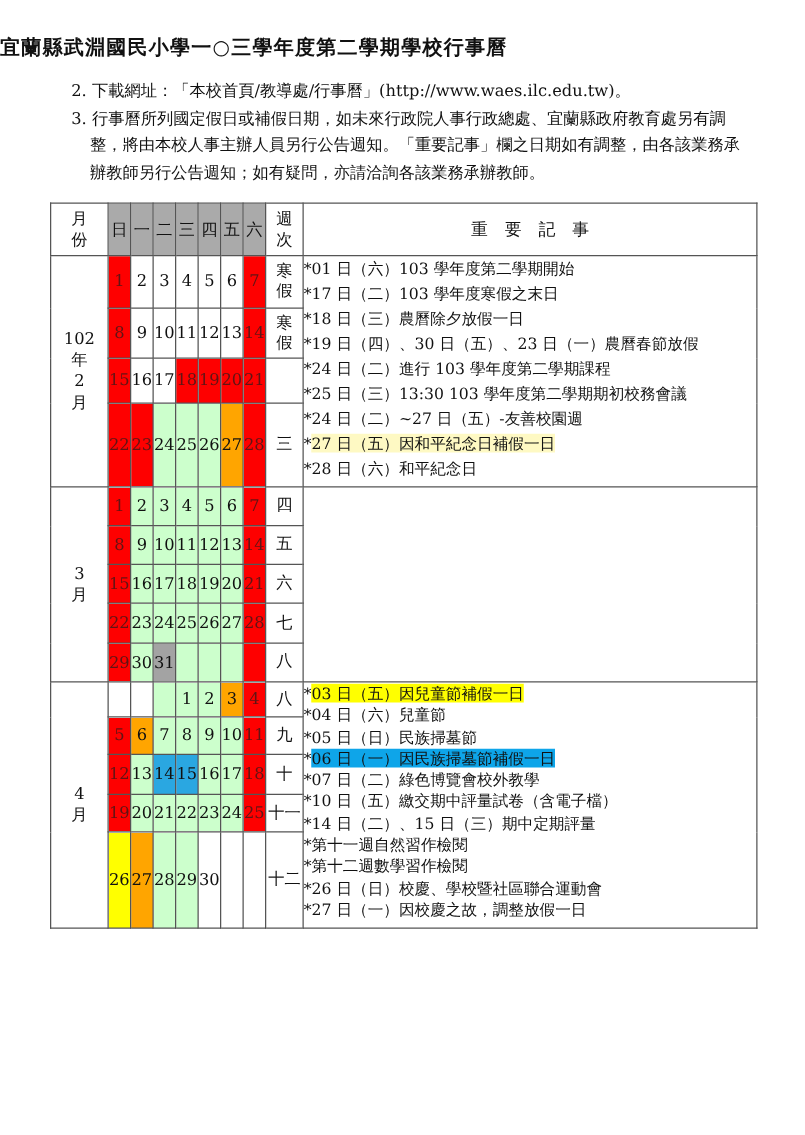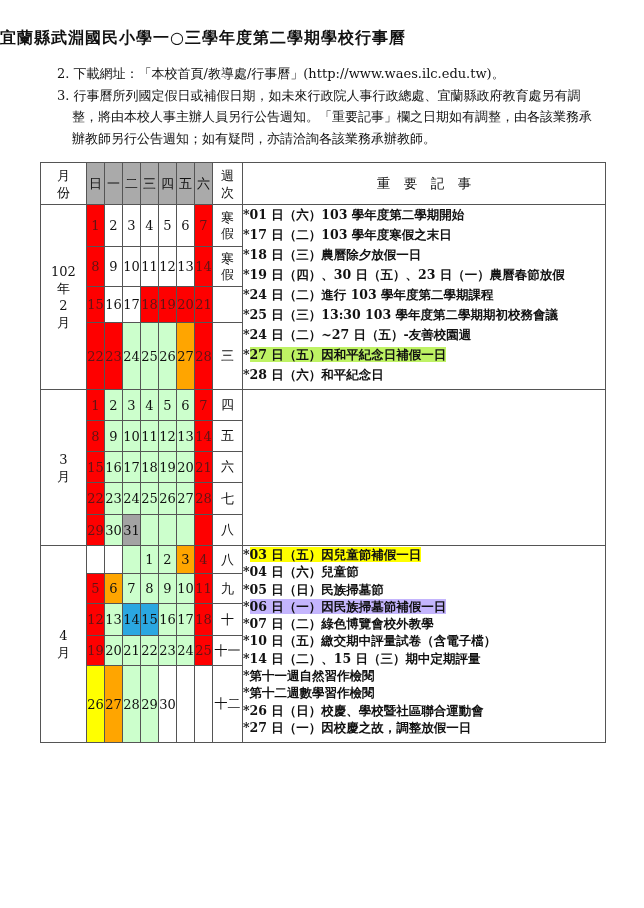--- a/index.html
+++ b/index.html
@@ -38,21 +38,21 @@
     white-space:pre-line; line-height:17px; background:#ffffff;
   }
   td.day-cell { text-align:center; vertical-align:middle; }
   td.week-cell {
     text-align:center; vertical-align:middle;
     white-space:pre-line; line-height:16px; background:#ffffff;
   }
   td.notes-cell { vertical-align:top; background:#ffffff; padding:4px 2px 0 5px; font-size:12.5px; }
   td.notes-cell.m0 .note-line { line-height:20px; }
   td.notes-cell.m2 .note-line { line-height:17.3px; }
-  .note-line { white-space:nowrap;font-weight:bold; }
+  .note-line { white-space:nowrap; }
 </style>
 </head>
 <body>
 
 <div class="page">
   <div class="title">宜蘭縣武淵國民小學一○三學年度第二學期學校行事曆</div>
 
   <div class="intro">
     <div class="intro-item">2. 下載網址：「本校首頁/教導處/行事曆」(http://www.waes.ilc.edu.tw)。</div>
     <div class="intro-item">3. 行事曆所列國定假日或補假日期，如未來行政院人事行政總處、宜蘭縣政府教育處另有調整，將由本校人事主辦人員另行公告週知。「重要記事」欄之日期如有調整，由各該業務承辦教師另行公告週知；如有疑問，亦請洽詢各該業務承辦教師。</div>
@@ -101,21 +101,21 @@
           <td class="week-cell">寒
 假</td>
           <td class="notes-cell m0" rowspan="4">
             <div class="note-line"><span class="note-star">*</span><span>01 日（六）103 學年度第二學期開始</span></div>
             <div class="note-line"><span class="note-star">*</span><span>17 日（二）103 學年度寒假之末日</span></div>
             <div class="note-line"><span class="note-star">*</span><span>18 日（三）農曆除夕放假一日</span></div>
             <div class="note-line"><span class="note-star">*</span><span>19 日（四）、30 日（五）、23 日（一）農曆春節放假</span></div>
             <div class="note-line"><span class="note-star">*</span><span>24 日（二）進行 103 學年度第二學期課程</span></div>
             <div class="note-line"><span class="note-star">*</span><span>25 日（三）13:30 103 學年度第二學期期初校務會議</span></div>
             <div class="note-line"><span class="note-star">*</span><span>24 日（二）~27 日（五）-友善校園週</span></div>
-            <div class="note-line"><span class="note-star">*</span><span class="hl" style="background: #bef264;">27 日（五）因和平紀念日補假一日</span></div>
+            <div class="note-line"><span class="note-star">*</span><span class="hl" style="background: #fef9c3;">27 日（五）因和平紀念日補假一日</span></div>
             <div class="note-line"><span class="note-star">*</span><span>28 日（六）和平紀念日</span></div>
           </td>
         </tr>
         <tr style="height: 40px;">
           <td class="day-cell" style="background: rgb(254, 0, 0); color: rgb(97, 20, 20);">8</td>
           <td class="day-cell" style="background: rgb(255, 255, 255); color: rgb(17, 17, 17);">9</td>
           <td class="day-cell" style="background: rgb(255, 255, 255); color: rgb(17, 17, 17);">10</td>
           <td class="day-cell" style="background: rgb(255, 255, 255); color: rgb(17, 17, 17);">11</td>
           <td class="day-cell" style="background: rgb(255, 255, 255); color: rgb(17, 17, 17);">12</td>
           <td class="day-cell" style="background: rgb(255, 255, 255); color: rgb(17, 17, 17);">13</td>
@@ -204,21 +204,21 @@
           <td class="day-cell" style="background: rgb(204, 255, 204); color: rgb(17, 17, 17);"></td>
           <td class="day-cell" style="background: rgb(204, 255, 204); color: rgb(17, 17, 17);">1</td>
           <td class="day-cell" style="background: rgb(204, 255, 204); color: rgb(17, 17, 17);">2</td>
           <td class="day-cell" style="background: rgb(255, 165, 0); color: rgb(17, 17, 17);">3</td>
           <td class="day-cell" style="background: rgb(254, 0, 0); color: rgb(97, 20, 20);">4</td>
           <td class="week-cell">八</td>
           <td class="notes-cell m2" rowspan="5">
             <div class="note-line"><span class="note-star">*</span><span class="hl" style="background: rgb(255, 255, 0);">03 日（五）因兒童節補假一日</span></div>
             <div class="note-line"><span class="note-star">*</span><span>04 日（六）兒童節</span></div>
             <div class="note-line"><span class="note-star">*</span><span>05 日（日）民族掃墓節</span></div>
-            <div class="note-line"><span class="note-star">*</span><span class="hl" style="background: #c4b5fd;">06 日（一）因民族掃墓節補假一日</span></div>
+            <div class="note-line"><span class="note-star">*</span><span class="hl" style="background: #0ea5e9;">06 日（一）因民族掃墓節補假一日</span></div>
             <div class="note-line"><span class="note-star">*</span><span>07 日（二）綠色博覽會校外教學</span></div>
             <div class="note-line"><span class="note-star">*</span><span>10 日（五）繳交期中評量試卷（含電子檔）</span></div>
             <div class="note-line"><span class="note-star">*</span><span>14 日（二）、15 日（三）期中定期評量</span></div>
             <div class="note-line"><span class="note-star">*</span><span>第十一週自然習作檢閱</span></div>
             <div class="note-line"><span class="note-star">*</span><span>第十二週數學習作檢閱</span></div>
             <div class="note-line"><span class="note-star">*</span><span>26 日（日）校慶、學校暨社區聯合運動會</span></div>
             <div class="note-line"><span class="note-star">*</span><span>27 日（一）因校慶之故，調整放假一日</span></div>
           </td>
         </tr>
         <tr style="height: 30px;">

